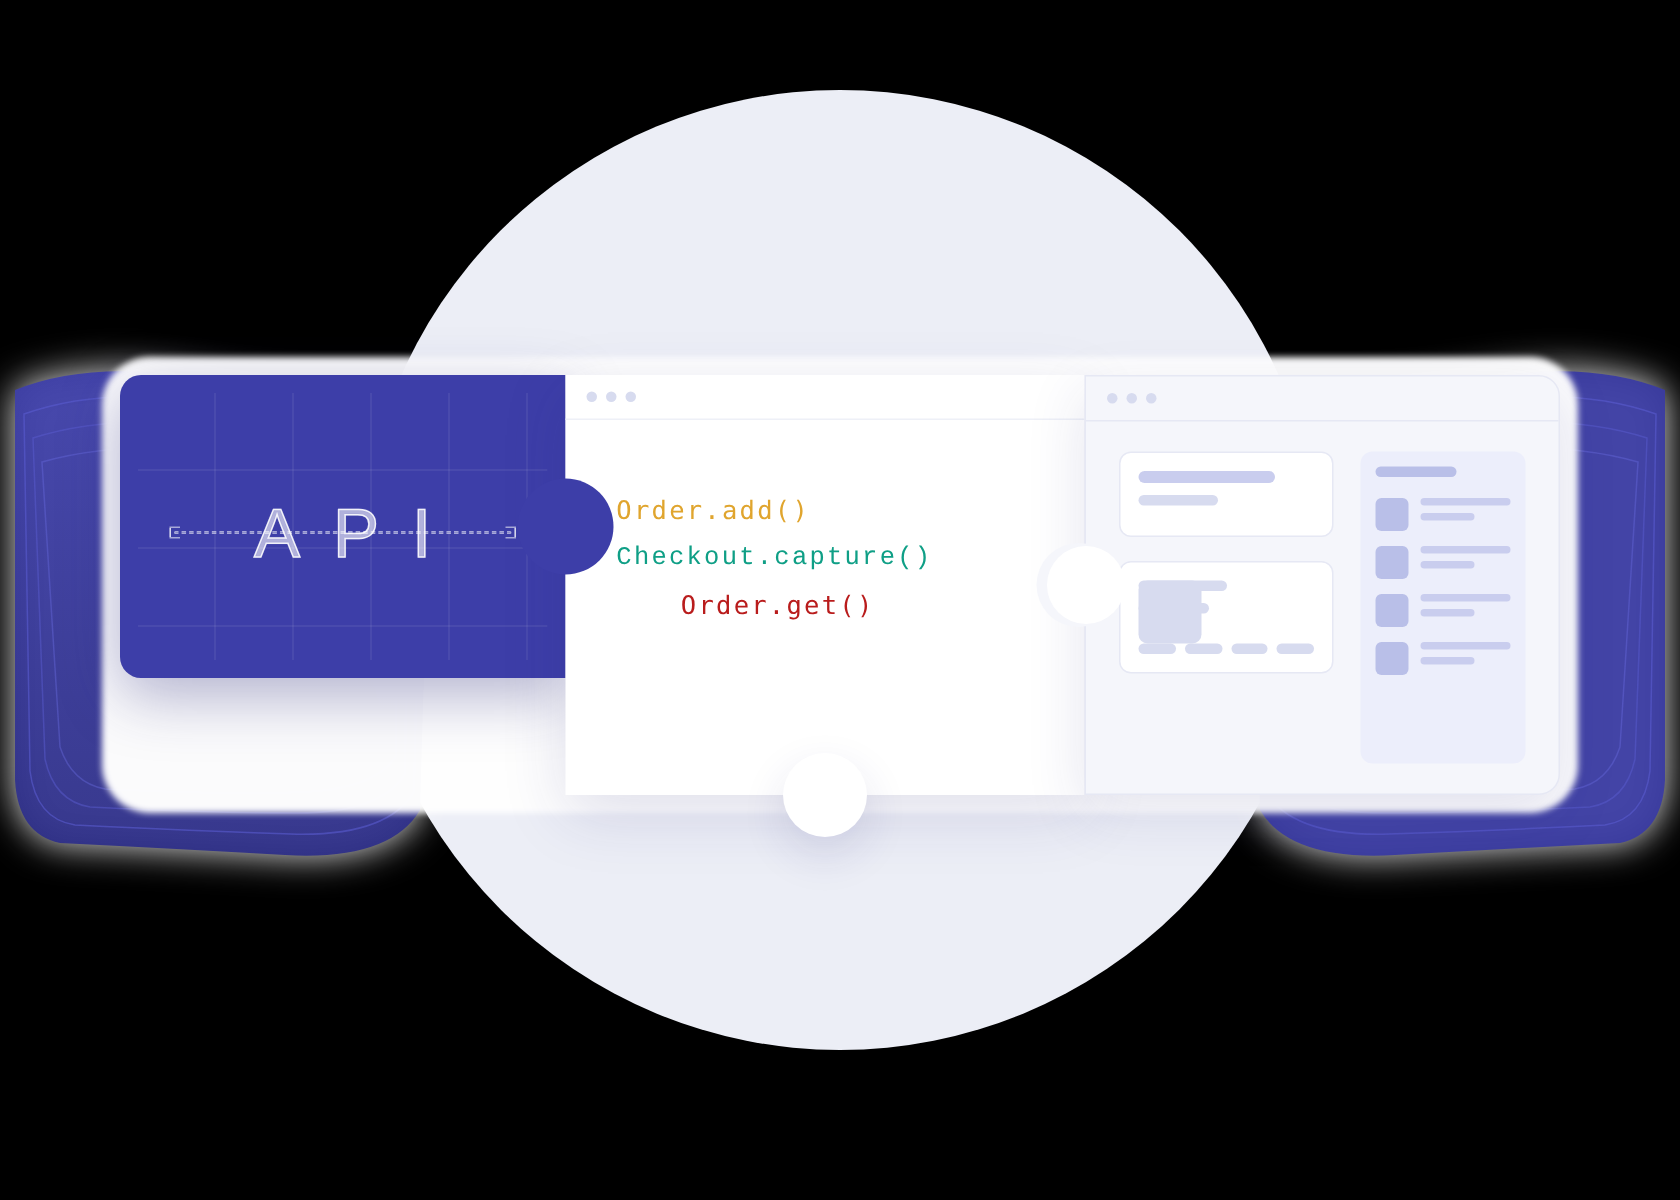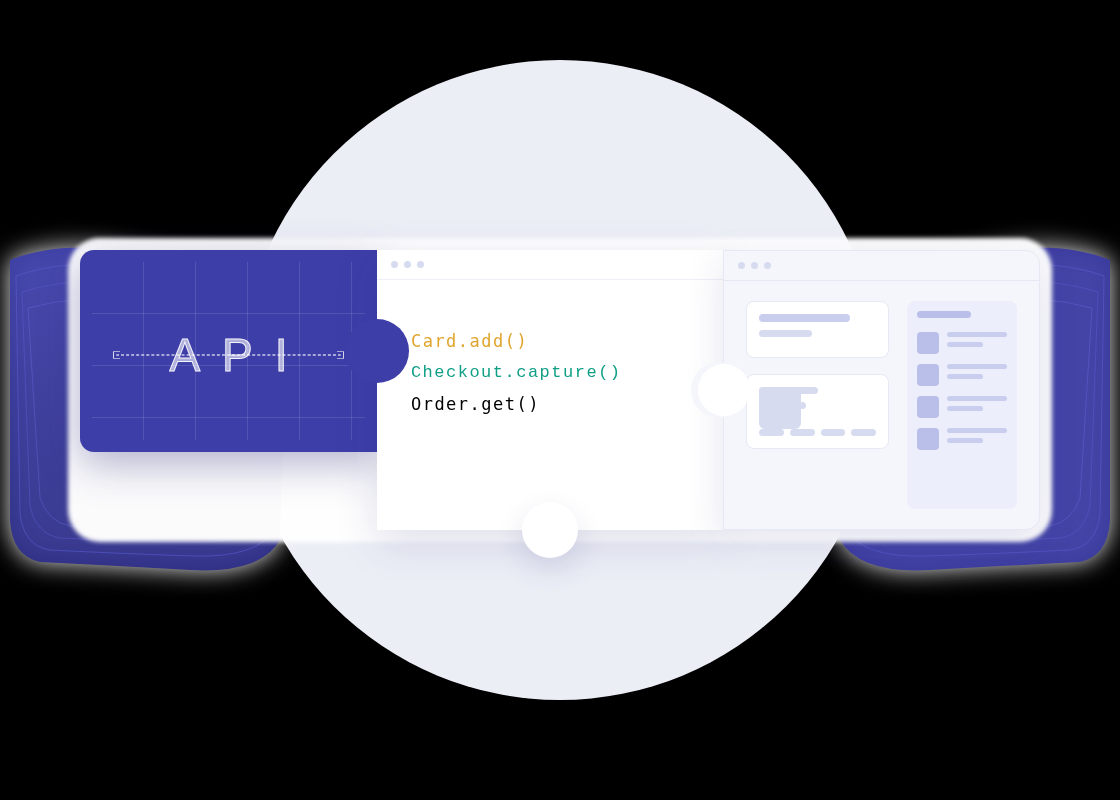--- a/index.html
+++ b/index.html
@@ -169,21 +169,21 @@
   .code-body {
     padding: 46px 34px;
     font-family: "SFMono-Regular", Menlo, Consolas, monospace;
     font-size: 17px;
     line-height: 1.85;
     letter-spacing: 1.5px;
   }
   .c-red    { color:#e04646; }
   .c-amber  { color:#e0a52e; }
   .c-teal   { color:#0f9f86;font-family:Liberation Mono, monospace; }
-  .c-indigo { color:#000000; }
+  .c-indigo { color:#b91c1c;margin-left:43px; }
 
   
   .ui-piece {
     position:relative;
     width:320px;
     height:280px;
     background:#f5f6fb;
     border-radius: 0 14px 14px 0;
     box-shadow: 0 12px 40px rgba(40,40,120,0.12);
     border:1px solid #e6e8f4;
@@ -277,21 +277,21 @@
     </div>
   </div>
 
   <div class="code-piece">
     <div class="code-titlebar">
       <span class="tl-dot"></span>
       <span class="tl-dot"></span>
       <span class="tl-dot"></span>
     </div>
     <div class="code-body">
-      <div class="c-amber">Card.add()</div>
+      <div class="c-amber">Order.add()</div>
       <div class="c-teal">Checkout.capture()</div>
       <div class="c-indigo">Order.get()</div>
     </div>
     <div class="code-hole-right"></div>
   </div>
 
   <div class="ui-piece">
     <div class="ui-titlebar">
       <span class="tl-dot"></span>
       <span class="tl-dot"></span>

